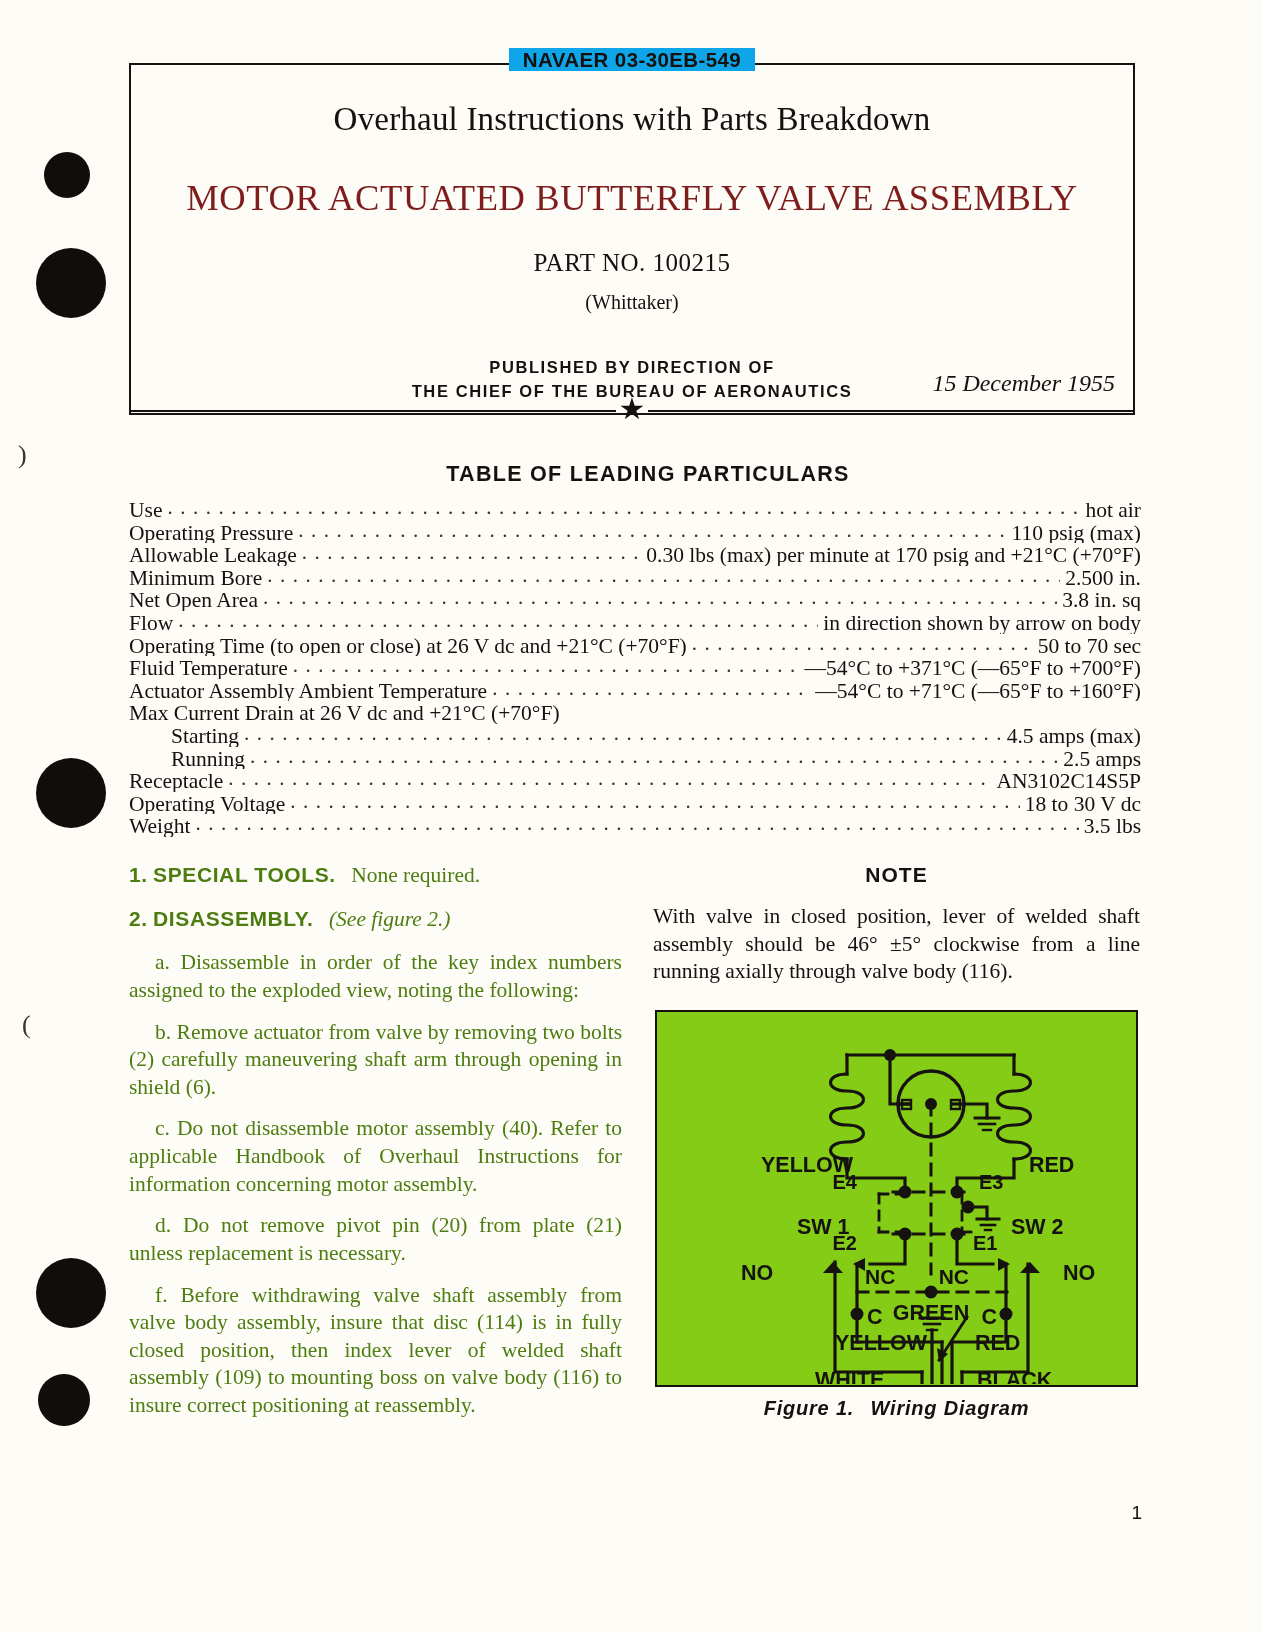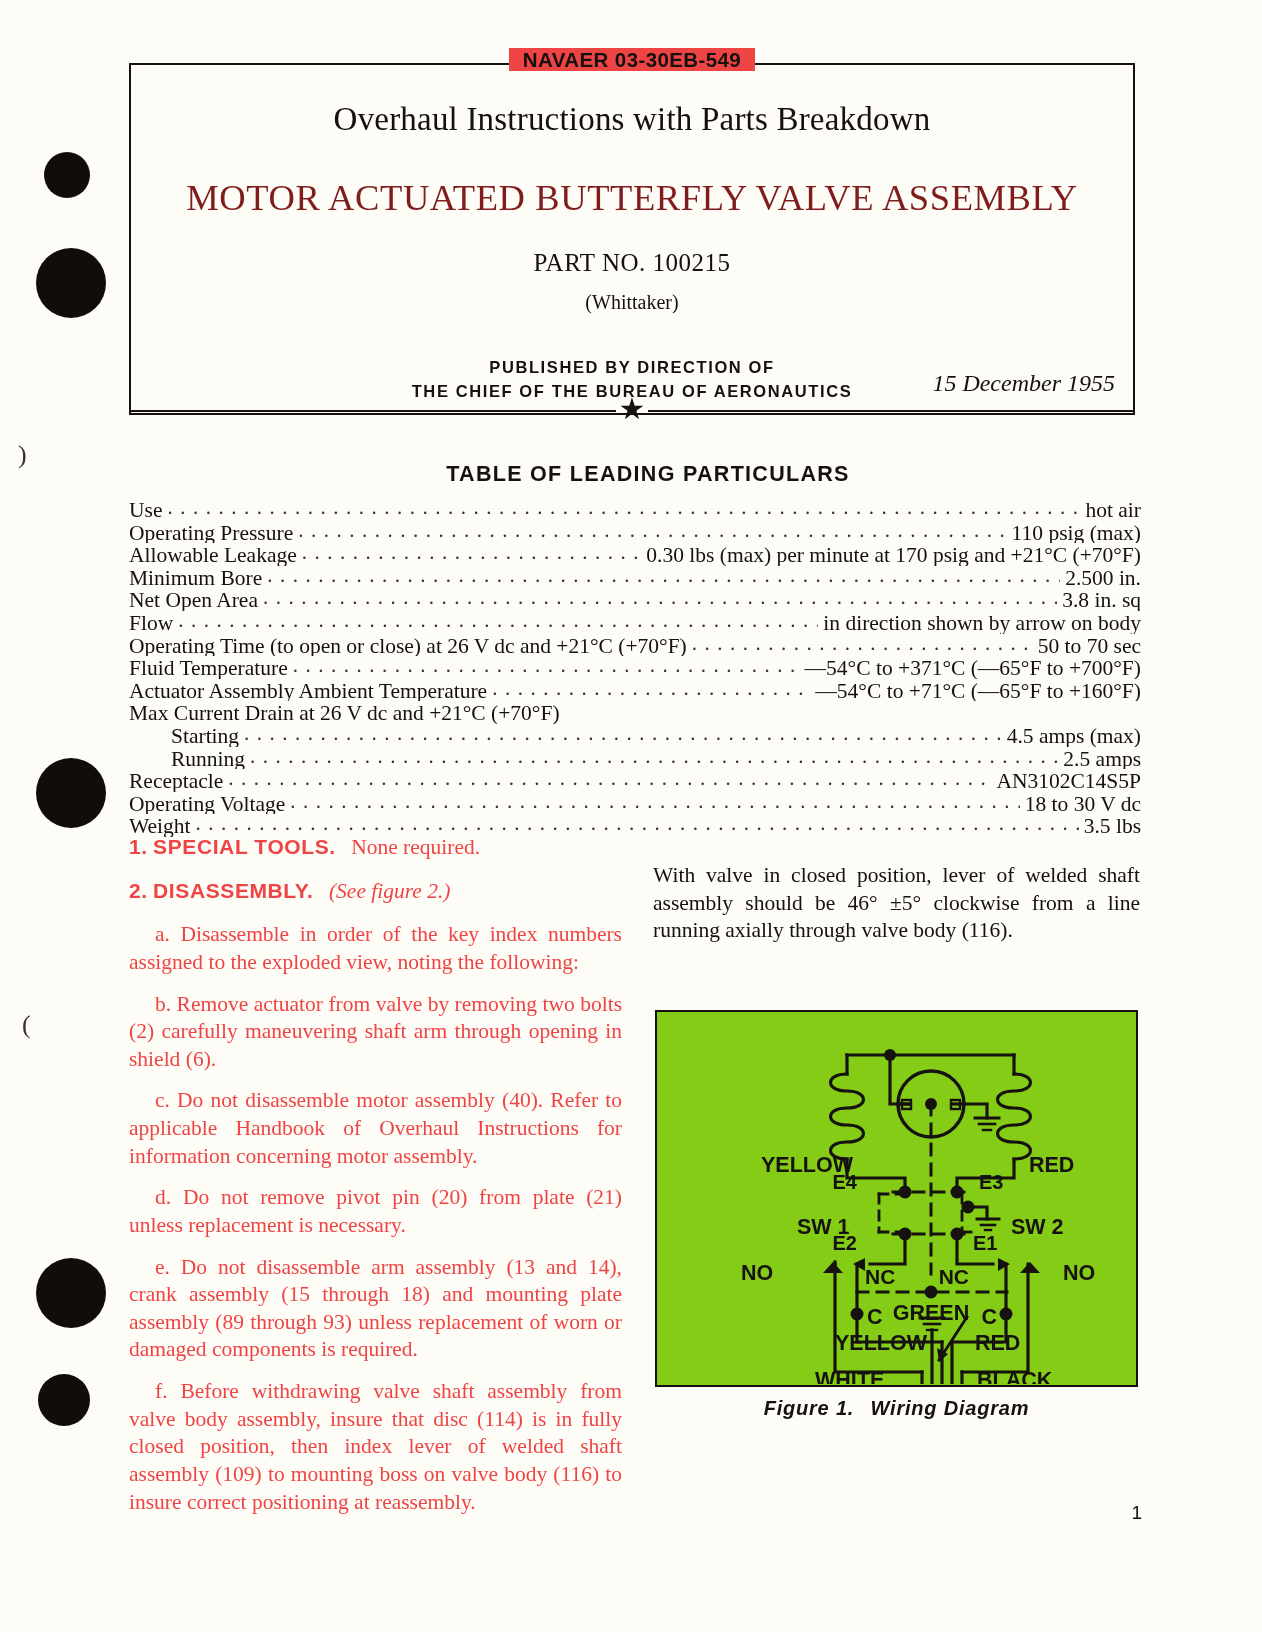--- a/index.html
+++ b/index.html
@@ -54,21 +54,21 @@
     top: -17px;
     width: 100%;
     text-align: center;
     font-family: "Liberation Sans", sans-serif;
     font-weight: bold;
     font-size: 20.5px;
     letter-spacing: 0.4px;
     color: #15110e;
   }
   #doc-number span {
-    background: #ef4444;
+    background: #0ea5e9;
     padding: 0 14px;
   }
   .tb-inner { padding-top: 22px; text-align: center; }
   #title-main {
     font-size: 33px;
     color: #15110e;
     margin-top: 14px;
     letter-spacing: 0.2px;
   }
   #title-sub {
@@ -170,25 +170,25 @@
     color: #3c332b;
     transform: translateY(-3px);
   }
   .tlp-value { flex: 0 0 auto; text-align: right; }
   .tlp-row.nodots .tlp-dots { visibility: hidden; }
 
   
   #col-left {
     position: absolute;
     left: 129px;
-    top: 834px;
+    top: 862px;
     width: 493px;
     font-size: 21.5px;
     line-height: 1.285;
-    color: #ef4444;
+    color: #4d7c0f;
     text-align: justify;
   }
   #col-right {
     position: absolute;
     left: 653px;
     top: 862px;
     width: 487px;
     font-size: 21.5px;
     line-height: 1.285;
     color: #15110e;
@@ -391,26 +391,26 @@
     <div class="sec-head">
       <span class="num">2.</span>
       <span class="ttl">DISASSEMBLY.</span>
       <span class="rest ital">(See figure 2.)</span>
     </div>
     <div id="left-paras">
         <div class="para">a. Disassemble in order of the key index numbers assigned to the exploded view, noting the following:</div>
         <div class="para">b. Remove actuator from valve by removing two bolts (2) carefully maneuvering shaft arm through opening in shield (6).</div>
         <div class="para">c. Do not disassemble motor assembly (40). Refer to applicable Handbook of Overhaul Instructions for information concerning motor assembly.</div>
         <div class="para">d. Do not remove pivot pin (20) from plate (21) unless replacement is necessary.</div>
-        <div class="para">e. Do not disassemble arm assembly (13 and 14), crank assembly (15 through 18) and mounting plate assembly (89 through 93) unless replacement of worn or damaged components is required.</div>
         <div class="para">f. Before withdrawing valve shaft assembly from valve body assembly, insure that disc (114) is in fully closed position, then index lever of welded shaft assembly (109) to mounting boss on valve body (116) to insure correct positioning at reassembly.</div>
       </div>
   </div>
 
   <div id="col-right">
+    <div id="note-title">NOTE</div>
     <div id="note-body">With valve in closed position, lever of welded shaft assembly should be 46° ±5° clockwise from a line running axially through valve body (116).</div>
   </div>
 
   <div id="figure-box">
     <svg width="478" height="372" viewBox="0 0 478 372">
       <g stroke="#16120f" stroke-width="3.2" fill="none" stroke-linecap="square">
 
         <path d="M 190 43 L 357 43"></path>
         <path d="M 190 43 L 190 62"></path>
         <path d="M 357 43 L 357 62"></path>

